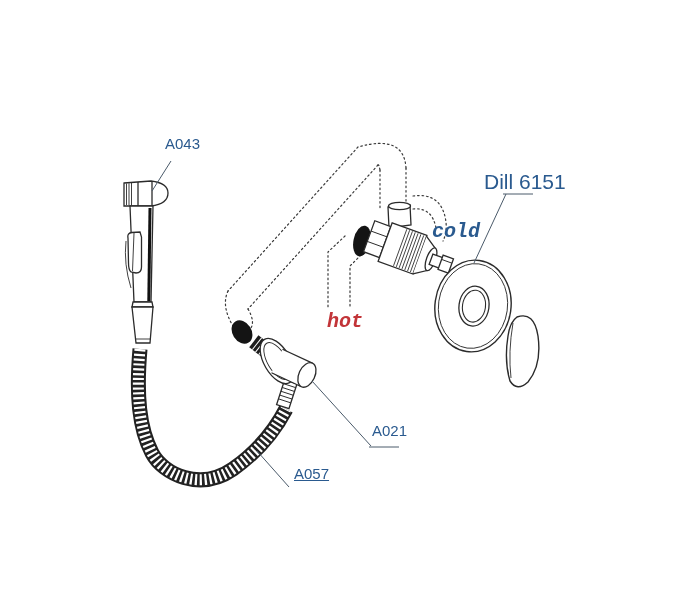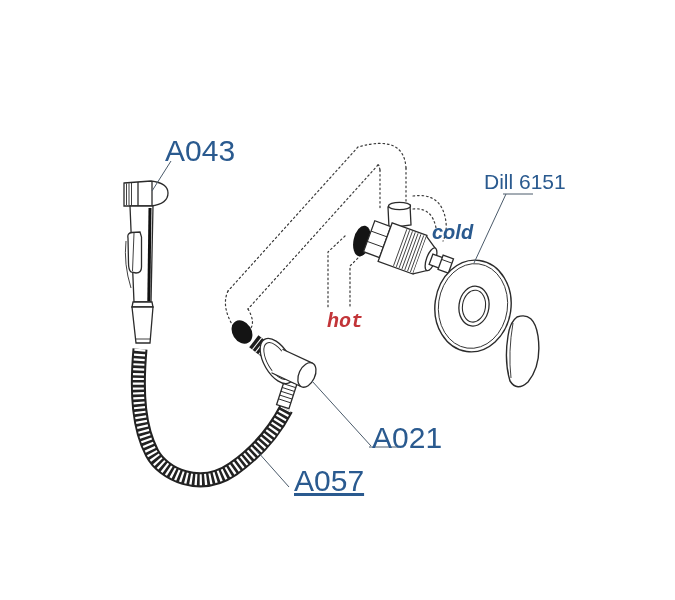--- a/index.html
+++ b/index.html
@@ -7,36 +7,36 @@
     position:relative;
     width:675px;height:600px;
     background:var(--background,#fff);
     font-family:"Liberation Sans",sans-serif;
     overflow:hidden;
   }
   #lineart{position:absolute;left:0;top:0;}
   .lbl{
     position:absolute;
     color:var(--part-label,#2a5a8f);
-    font-size:30px;
+    font-size:15px;
     line-height:1;
     white-space:nowrap;
     user-select:none;
   }
   .lbl.small{font-size:21px;}
   .lbl.water{
     font-size:20px;
     font-weight:bold;
     font-style:italic;
   }
   .lbl.hot{color:var(--hot-label,#c23438);font-family:Liberation Mono, monospace;}
   .lbl.cold{color:var(--cold-label,#2a5a8f);}
   .lbl-a043{left:165px;top:136px;}
   .lbl-dill{left:484px;top:171px;}
-  .lbl-cold{left:432px;top:222px;}
+  .lbl-cold{left:432px;top:222px;font-family:Liberation Mono, monospace;}
   .lbl-hot{left:327px;top:312px;}
   .lbl-a021{left:372px;top:423px;}
   .lbl-a057{left:294px;top:466px;text-decoration:underline;}
 </style>
 </head>
 <body>
 
 <div id="stage">
 
   <svg id="lineart" width="675" height="600" viewBox="0 0 675 600">

